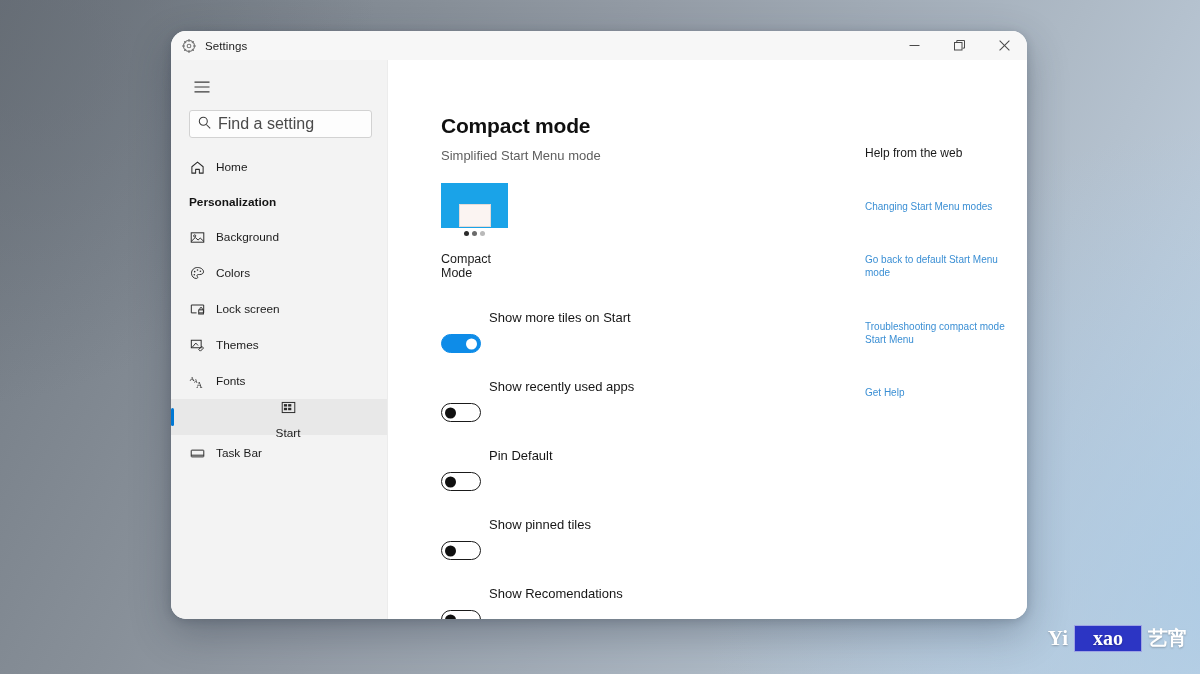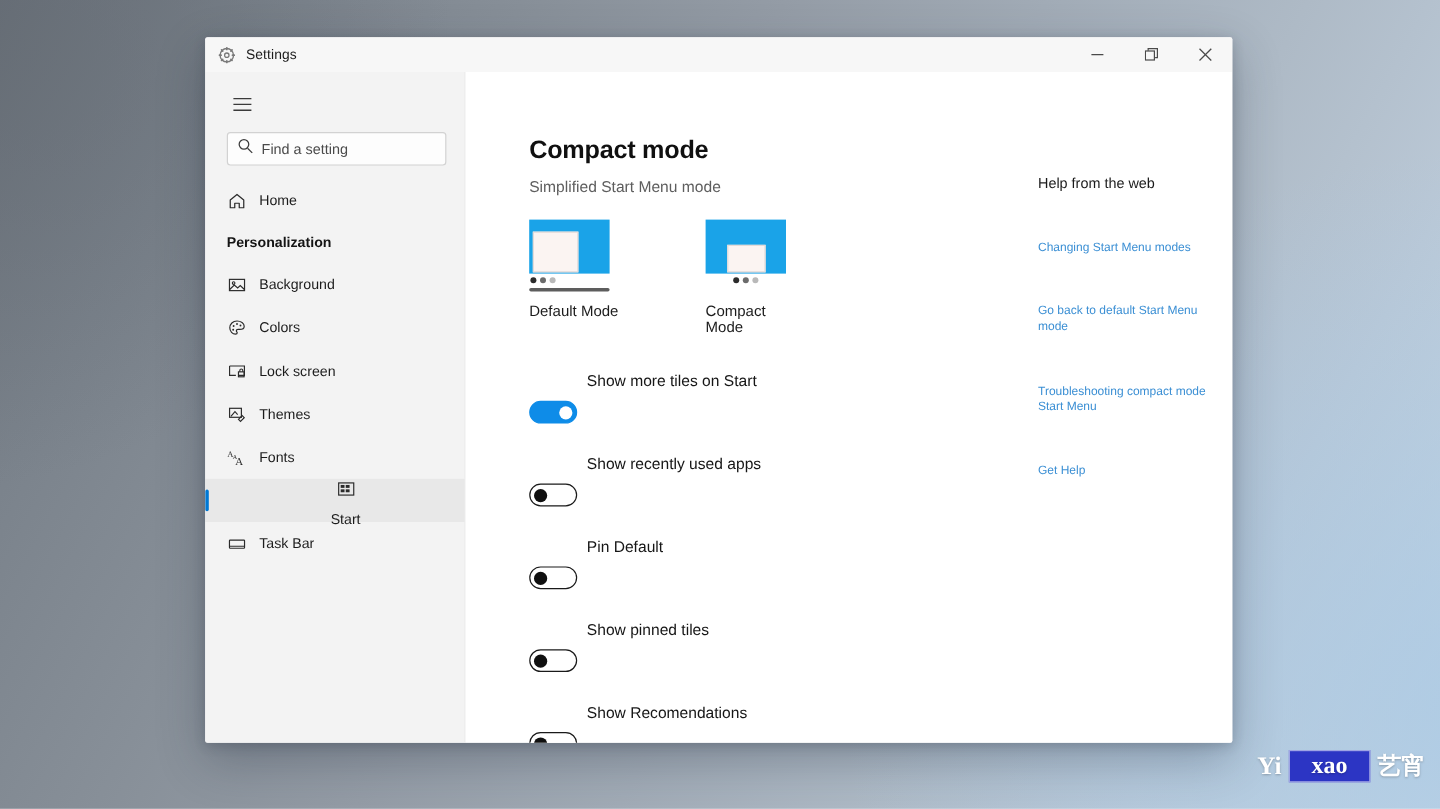--- a/index.html
+++ b/index.html
@@ -36,21 +36,21 @@
   }
 
   
   .window {
     position: absolute;
     left: 171px;
     top: 31px;
     width: 856px;
     height: 588px;
     background: #ffffff;
-    border-radius: 2px;
+    border-radius: 15px;
     box-shadow:
       0 14px 40px rgba(30,40,55,0.30),
       0 2px 10px rgba(30,40,55,0.20);
     overflow: hidden;
     display: flex;
     flex-direction: column;
   }
 
   
   .titlebar {
@@ -122,21 +122,21 @@
     display: flex;
     align-items: center;
     padding: 0 8px;
     gap: 7px;
   }
   .search-box input {
     border: none;
     outline: none;
     background: transparent;
     font-family: inherit;
-    font-size: 12px;
+    font-size: 16px;
     color: #2b2b2b;
     width: 100%;
   }
   .search-box input::placeholder { color: #4a4a4a; }
 
   .nav { margin-top: 11px; }
 
   .nav-item {
     height: 36px;
     display: flex;
@@ -523,32 +523,20 @@
       </div>
     </div>
 
     <div class="content">
 
       <div class="page-title">Compact mode</div>
       <div class="page-sub">Simplified Start Menu mode</div>
 
       <div class="modes">
 
-        <div class="mode">
-          <div class="thumb default">
-            <div class="panel"></div>
-          </div>
-          <div class="dots left">
-            <span class="dot d1"></span>
-            <span class="dot d2"></span>
-            <span class="dot d3"></span>
-          </div>
-          <div class="sel-underline"></div>
-          <div class="mode-label">Default Mode</div>
-        </div>
 
         <div class="mode">
           <div class="thumb compact">
             <div class="panel"></div>
           </div>
           <div class="dots center">
             <span class="dot d1"></span>
             <span class="dot d2"></span>
             <span class="dot d3"></span>
           </div>

